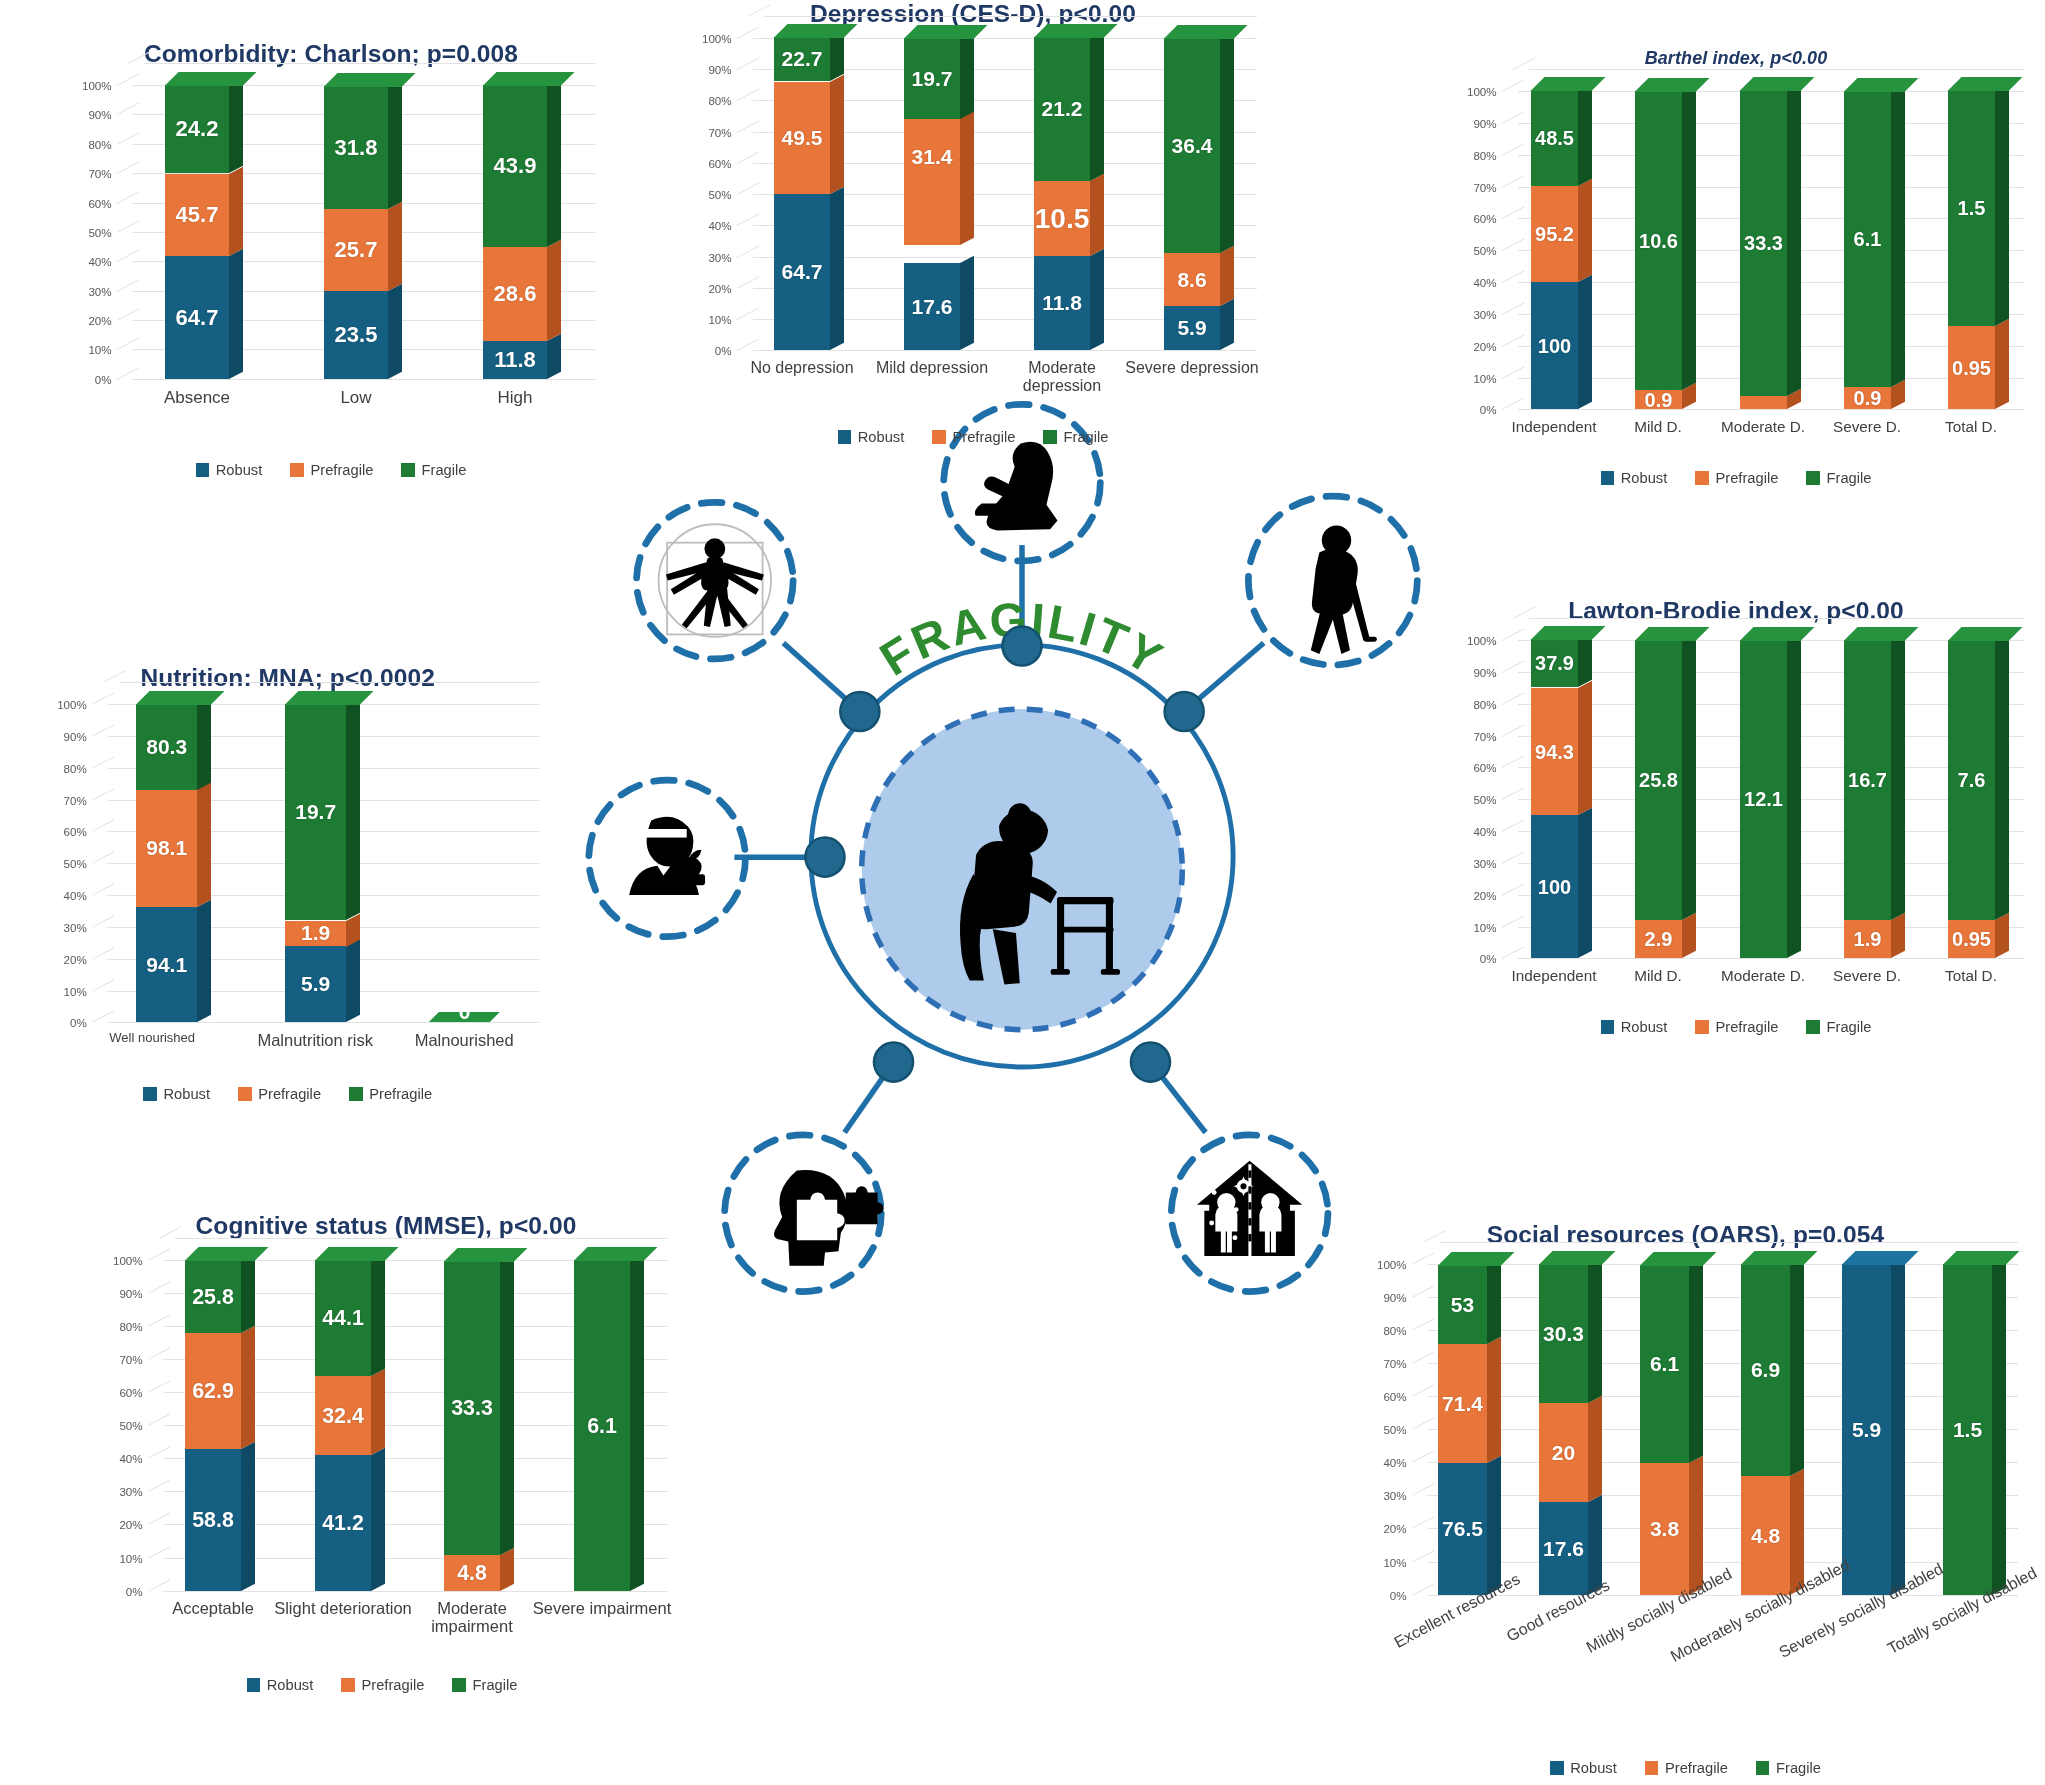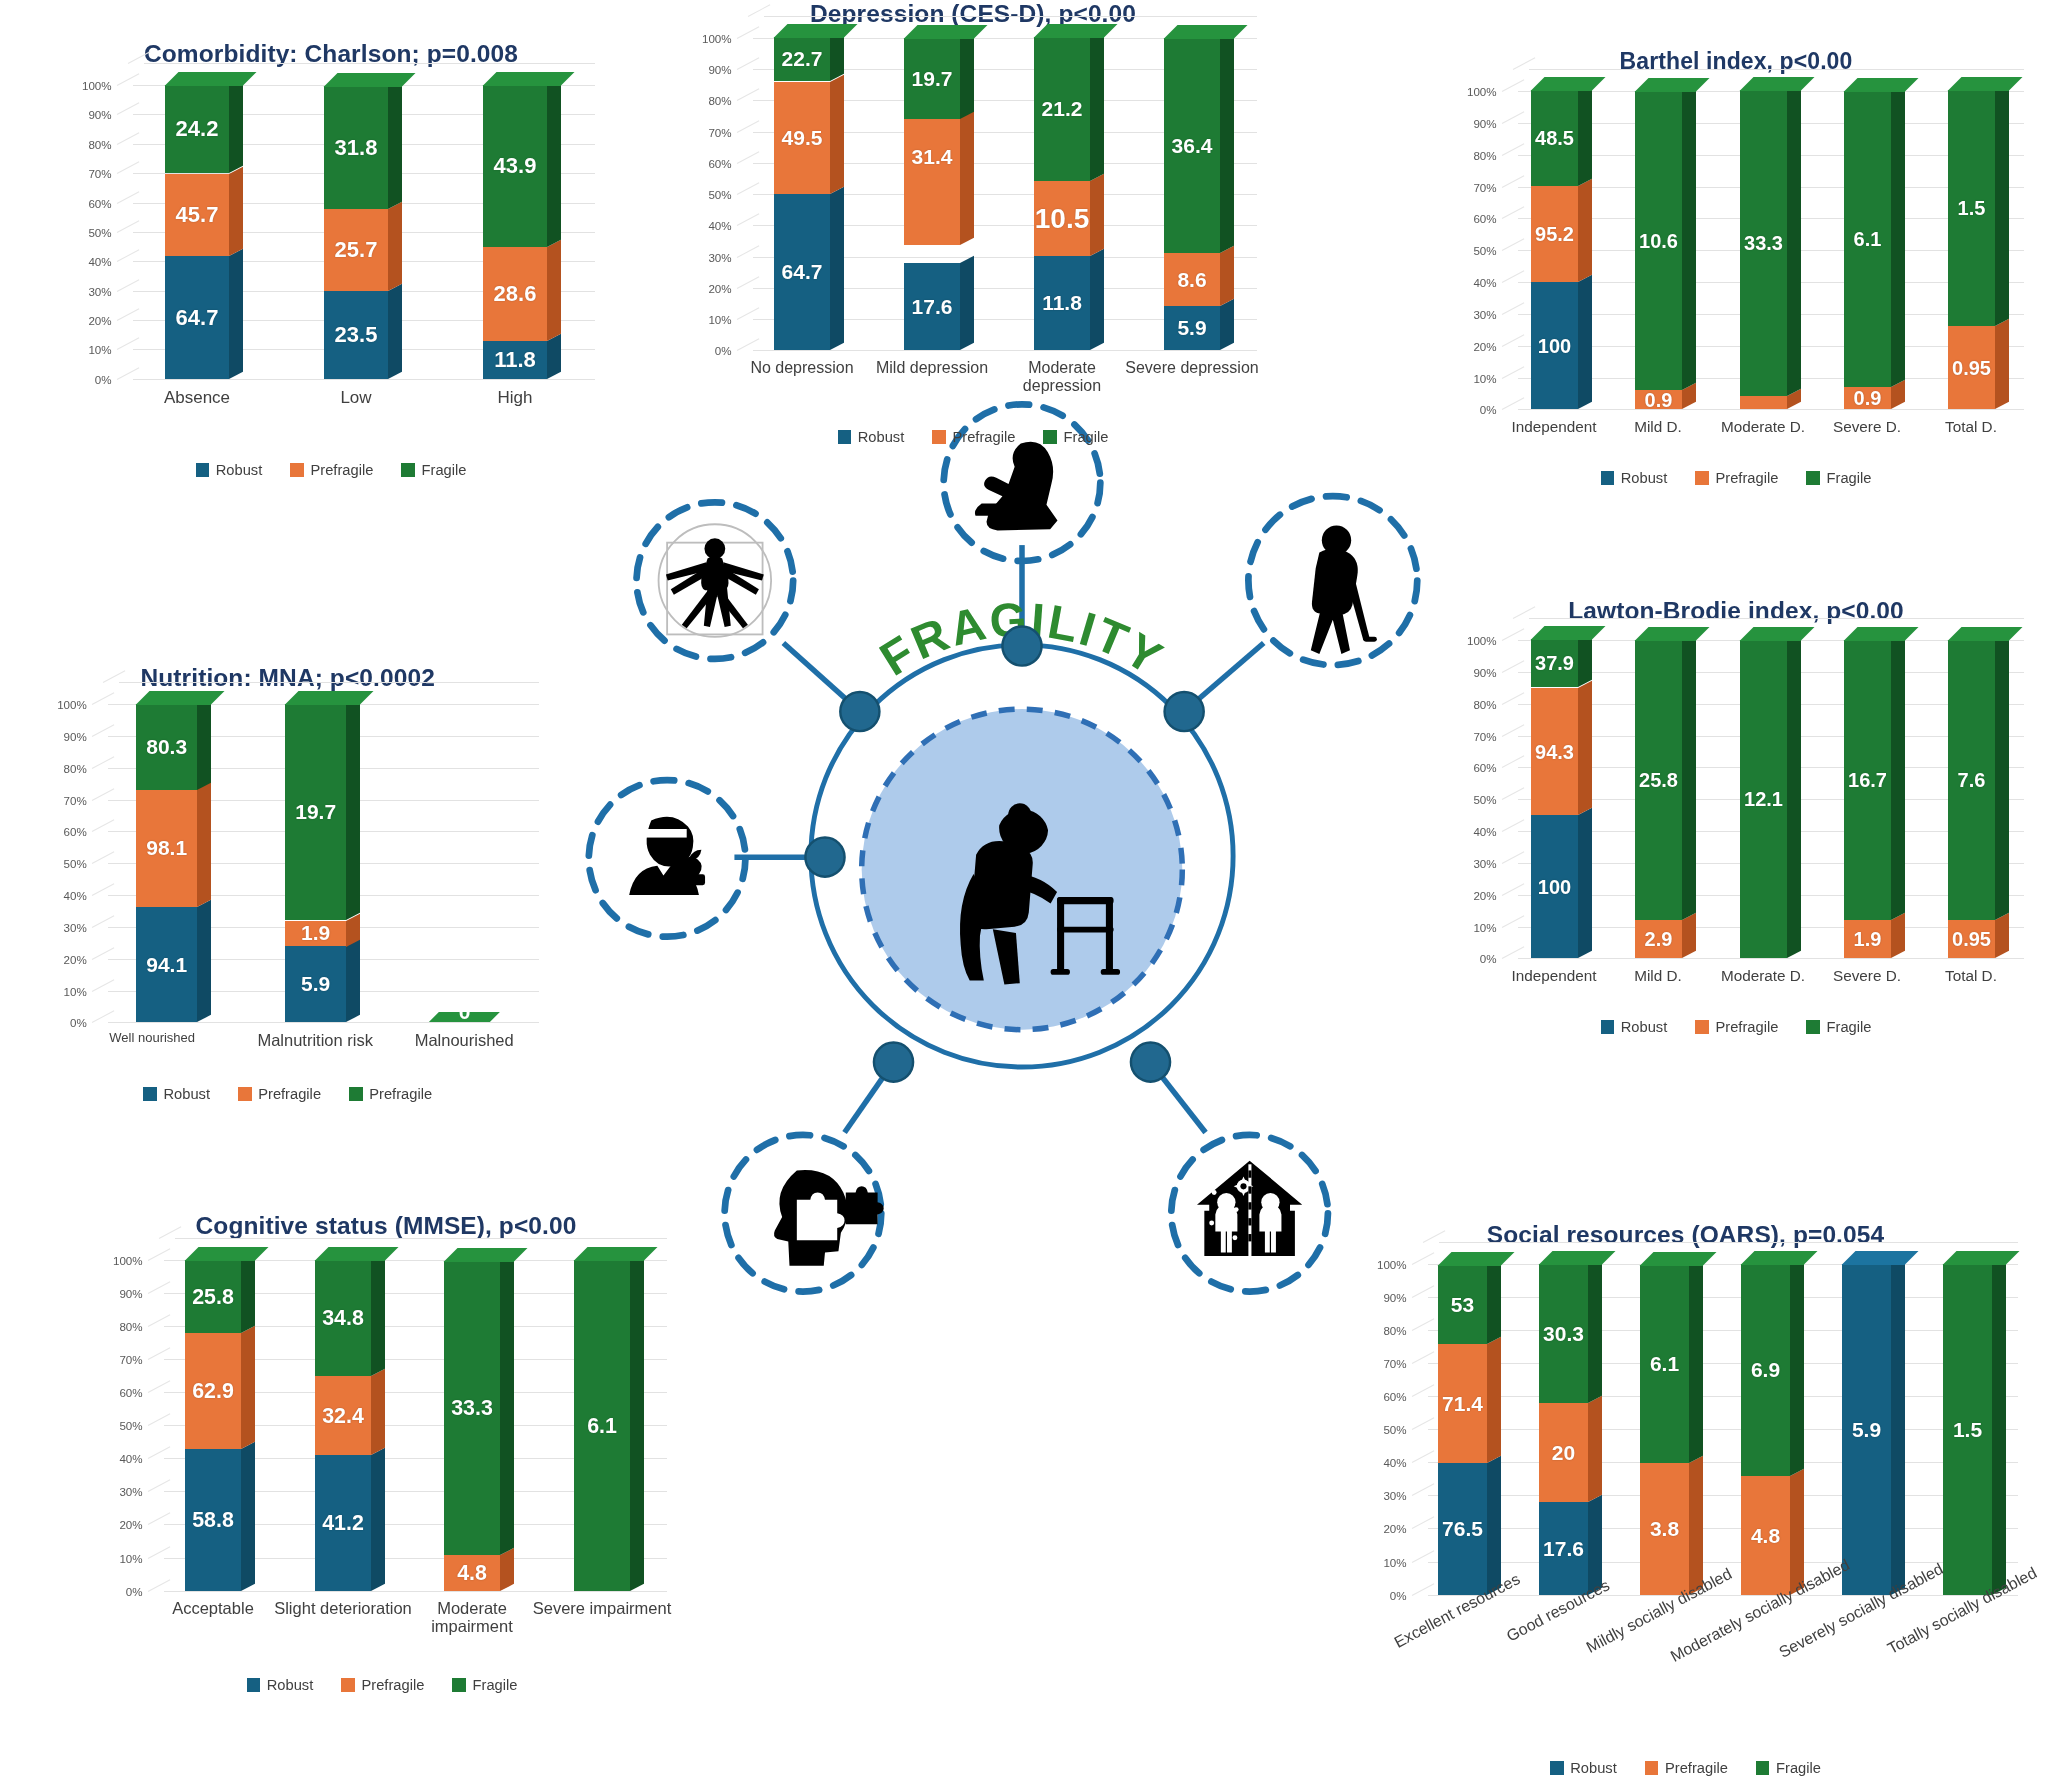--- a/index.html
+++ b/index.html
@@ -430,21 +430,21 @@
         <span>Prefragile</span>
       </div>
       <div class="it">
         <span class="swatch" style="background: rgb(30, 123, 52);"></span>
         <span>Fragile</span>
       </div>
     </div>
   </div>
 
 <div class="chart" id="chart-barthel" style="left:1430px;top:48px;width:612px;height:490px;">
-    <div class="chart-title" style="font-size: 23px; position: absolute; left: 0px; right: 0px; top: 0px;">Barthel index, p&lt;0.00</div>
+    <div class="chart-title" style="font-size: 18px; position: absolute; left: 0px; right: 0px; top: 0px; font-style: italic;">Barthel index, p&lt;0.00</div>
     <div class="plot" style="position: absolute; left: 72px; top: 43px; width: 522px; height: 318px;">
       <div class="yaxis" style="width: 48px; left: -51px;">
         <div class="ytick" style="top: 0px; font-size: 11.6px;">100%</div>
         <div class="ytick" style="top: 32px; font-size: 11.6px;">90%</div>
         <div class="ytick" style="top: 64px; font-size: 11.6px;">80%</div>
         <div class="ytick" style="top: 96px; font-size: 11.6px;">70%</div>
         <div class="ytick" style="top: 127px; font-size: 11.6px;">60%</div>
         <div class="ytick" style="top: 159px; font-size: 11.6px;">50%</div>
         <div class="ytick" style="top: 191px; font-size: 11.6px;">40%</div>
         <div class="ytick" style="top: 223px; font-size: 11.6px;">30%</div>
@@ -865,21 +865,21 @@
         </div>
         <div class="seg" style="bottom: 136px; height: 79px;">
           <div class="face" style="background: rgb(232, 118, 58);"></div>
           <div class="side" style="background: rgb(180, 82, 31); width: 13.5px; right: -13.5px;"></div>
           <div class="lbl" style="font-size: 21.4px;">32.4</div>
         </div>
         <div class="seg" style="bottom: 215px; height: 116px;">
           <div class="face" style="background: rgb(30, 123, 52);"></div>
           <div class="side" style="background: rgb(17, 82, 34); width: 13.5px; right: -13.5px;"></div>
           <div class="topf" style="background: rgb(38, 147, 62); height: 13.5px; top: -13.5px; right: -13.5px;"></div>
-          <div class="lbl" style="font-size: 21.4px;">34.8</div>
+          <div class="lbl" style="font-size: 21.4px;">44.1</div>
         </div>
       </div>
       <div class="bar" style="left: 296px; width: 56px; height: 331px;">
         <div class="seg" style="bottom: 0px; height: 36px;">
           <div class="face" style="background: rgb(232, 118, 58);"></div>
           <div class="side" style="background: rgb(180, 82, 31); width: 13.5px; right: -13.5px;"></div>
           <div class="lbl" style="font-size: 21.4px;">4.8</div>
         </div>
         <div class="seg" style="bottom: 36px; height: 294px;">
           <div class="face" style="background: rgb(30, 123, 52);"></div>

